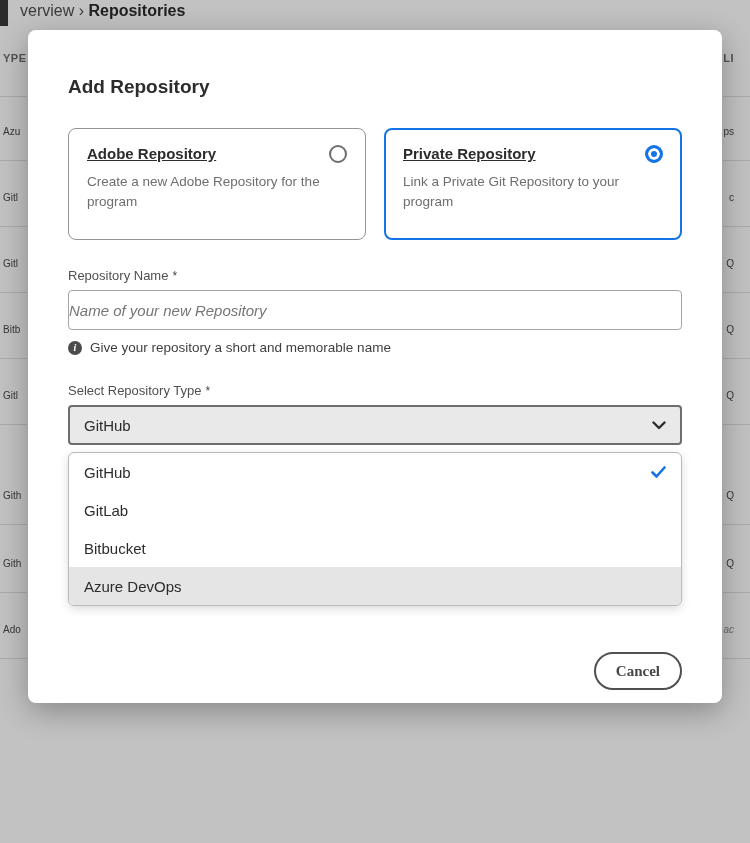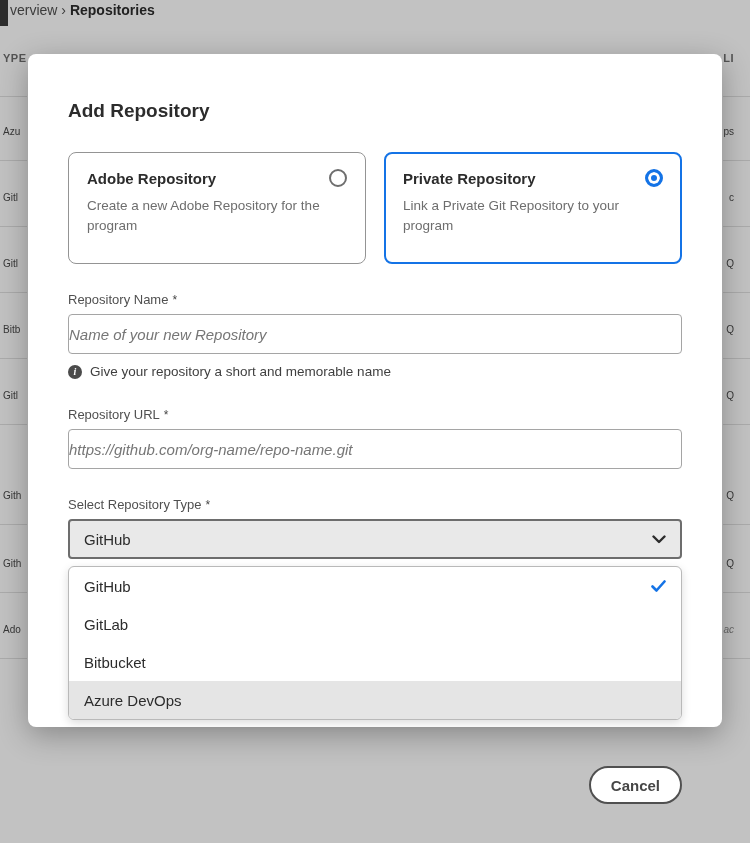--- a/index.html
+++ b/index.html
@@ -4,52 +4,51 @@
 <style>
   * { margin:0; padding:0; box-sizing:border-box; }
   html,body { width:750px; height:843px; overflow:hidden; }
   body {
     font-family:"Liberation Sans","DejaVu Sans",sans-serif;
     background:#fff; position:relative; color:#2c2c2c;
   }
 
   
   .bg-page { position:absolute; inset:0; background:#fff; }
-  .bg-breadcrumb { position:absolute; top:2px; left:10px; font-size:14px; color:#505050; white-space:nowrap; }
+  .bg-breadcrumb { position:absolute; top:2px; left:20px; font-size:16px; color:#505050; white-space:nowrap; }
   .bg-breadcrumb b { color:#2c2c2c; font-weight:700; }
   .bg-corner { position:absolute; top:0; left:0; width:8px; height:26px; background:#3a3a3a; }
   .bg-edge { position:absolute; top:0; bottom:0; overflow:hidden; }
   .bg-edge.left { left:0; width:27px; }
   .bg-edge.right { right:0; width:27px; }
   .bg-cell { position:absolute; left:3px; font-size:10px; color:#4a4a4a; white-space:nowrap; }
   .bg-edge.right .bg-cell { left:auto; right:16px;padding-left:44px; }
   .bg-header { font-size:11px; font-weight:700; color:#6e6e6e; letter-spacing:.5px; }
   .bg-cell.muted { font-style:italic; color:#8a8a8a;text-align:center; }
   .bg-line { position:absolute; left:0; width:100%; height:1px; background:#e1e1e1; }
 
   .overlay { position:absolute; inset:0; background:rgba(0,0,0,.24); z-index:5; }
 
   
   .modal {
     position:absolute; left:28px; top:30px; width:694px; height:673px;
     background:#fff; border-radius:8px; z-index:10;
     box-shadow:0 8px 30px rgba(0,0,0,.30);
     padding:46px 40px 0 40px;
-    margin-top:24px;
   }
   .modal-title { font-size:19px; font-weight:700; color:#2c2c2c; }
 
   
   .cards { display:flex; gap:18px; margin-top:30px; }
   .card {
     flex:1; height:112px; border:1px solid #949494; border-radius:8px;
     padding:16px 18px; cursor:pointer; background:#fff;
   }
   .card.selected { border:2px solid #1473e6; padding:15px 17px; }
-  .card-head { display:flex; justify-content:space-between; align-items:flex-end; }
+  .card-head { display:flex; justify-content:space-between; align-items:flex-start;text-decoration:underline; }
   .card-title { font-size:15px; font-weight:700; color:#2c2c2c; }
   .card-desc { margin-top:9px; font-size:13.5px; color:#6e6e6e; line-height:1.5; width:90%; }
   .radio { width:18px; height:18px; border-radius:50%; flex:0 0 18px; }
   .radio.off { border:2px solid #6e6e6e; background:#fff; }
   .radio.on  { border:3px solid #1473e6; background:#1473e6; box-shadow:inset 0 0 0 3px #fff; }
 
   
   .field { margin-top:28px; }
   .field-label { font-size:13px; color:#505050; display:block; margin-bottom:7px; }
   .req { color:#464646; font-size:12px; margin-left:4px; }
@@ -82,21 +81,21 @@
     height:38px; display:flex; align-items:center; justify-content:space-between;
     padding:0 15px; font-size:15px; color:#2c2c2c; cursor:pointer;
   }
   .option-item.highlight { background:#e5e5e5; }
   .check-icon svg { display:block; }
 
   
   .actions { display:flex; justify-content:flex-end; gap:19px; margin-top:46px; }
   .btn {
     height:38px; min-width:86px; border-radius:19px; font-size:15px; font-weight:700;
-    font-family:Liberation Sans, sans-serif; padding:0 20px; cursor:pointer;
+    font-family:Liberation Serif, serif; padding:0 20px; cursor:pointer;
   }
   .btn-cancel { background:#fff; border:2px solid #505050; color:#464646; }
   .btn-save { background:#e9e9e9; border:2px solid #e9e9e9; color:#b1b1b1; cursor:default; }
 </style>
 </head>
 <body>
 
 <div class="bg-page">
   <div class="bg-corner"></div>
   <div class="bg-breadcrumb"><span>verview  ›</span> <b>Repositories</b></div>
@@ -169,24 +168,20 @@
 
   <div class="field">
     <label class="field-label"><span>Repository Name</span><span class="req">*</span></label>
     <input class="text-input" type="text" placeholder="Name of your new Repository" style="">
     <div class="help-row">
       <span class="info-icon">i</span>
       <span class="help-text">Give your repository a short and memorable name</span>
     </div>
   </div>
 
-  <div class="field">
-    <label class="field-label"><span>Repository URL</span><span class="req">*</span></label>
-    <input class="text-input" type="text" placeholder="https://github.com/org-name/repo-name.git" style="">
-  </div>
 
   <div class="field">
     <label class="field-label"><span>Select Repository Type</span><span class="req">*</span></label>
 
     <div class="select-box">
       <span>GitHub</span>
       <span class="chevron">
         <svg width="14" height="9" viewBox="0 0 14 9">
             <path d="M1.5 1.5 L7 7 L12.5 1.5" fill="none" stroke="#2c2c2c" stroke-width="2.4" stroke-linecap="round" stroke-linejoin="round"></path>
           </svg>

